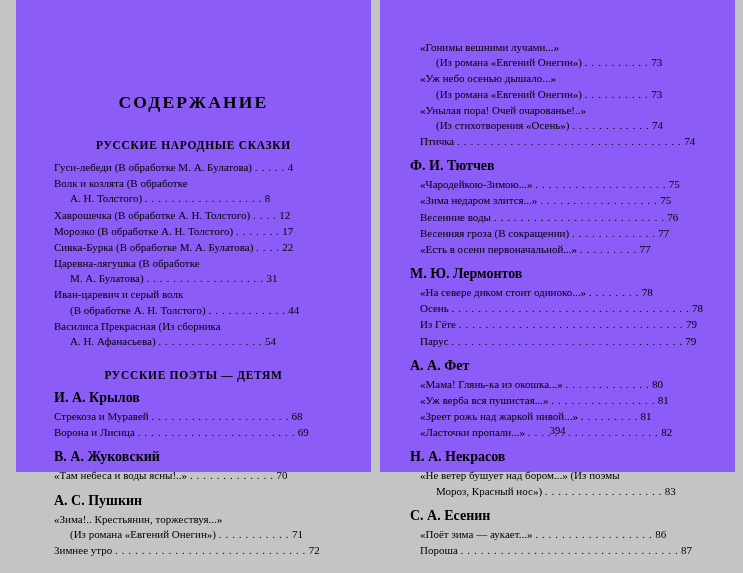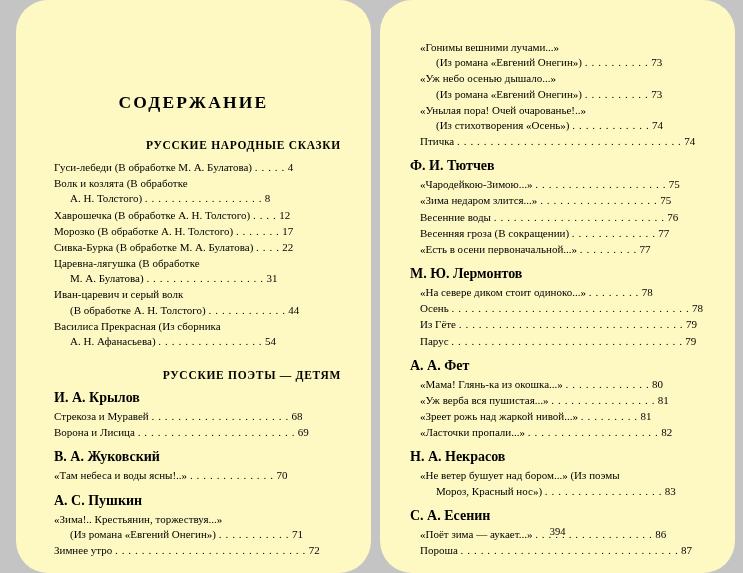--- a/index.html
+++ b/index.html
@@ -11,24 +11,23 @@
     position: relative;
     width: 743px;
     height: 573px;
     background: #c4c4c4;
     font-family: "Liberation Serif", serif;
     overflow: hidden;
   }
   .page {
     position: absolute;
     top: 0;
-    background: #fef9c3;
-    height: 573px;
+    background: #8b5cf6;
+    height: 472px;
     box-sizing: border-box;
-    border-radius: 32px;
   }
   .page-left {
     left: 16px;
     width: 355px;
     padding: 0 30px;
   }
   .page-right {
     left: 380px;
     width: 355px;
     padding: 0 26px;
@@ -40,21 +39,21 @@
   .doc-title {
     text-align: center;
     font-size: 17.5px;
     font-weight: bold;
     letter-spacing: 2.2px;
     margin-top: 92px;
     margin-bottom: 26px;
     color: #000;
   }
   .section-head {
-    text-align: right;
+    text-align: center;
     font-size: 11.5px;
     font-weight: bold;
     letter-spacing: 0.7px;
     margin-top: 16px;
     margin-bottom: 9px;
     color: #000;
   }
   .section-head.spaced-top {
     margin-top: 20px;
   }

